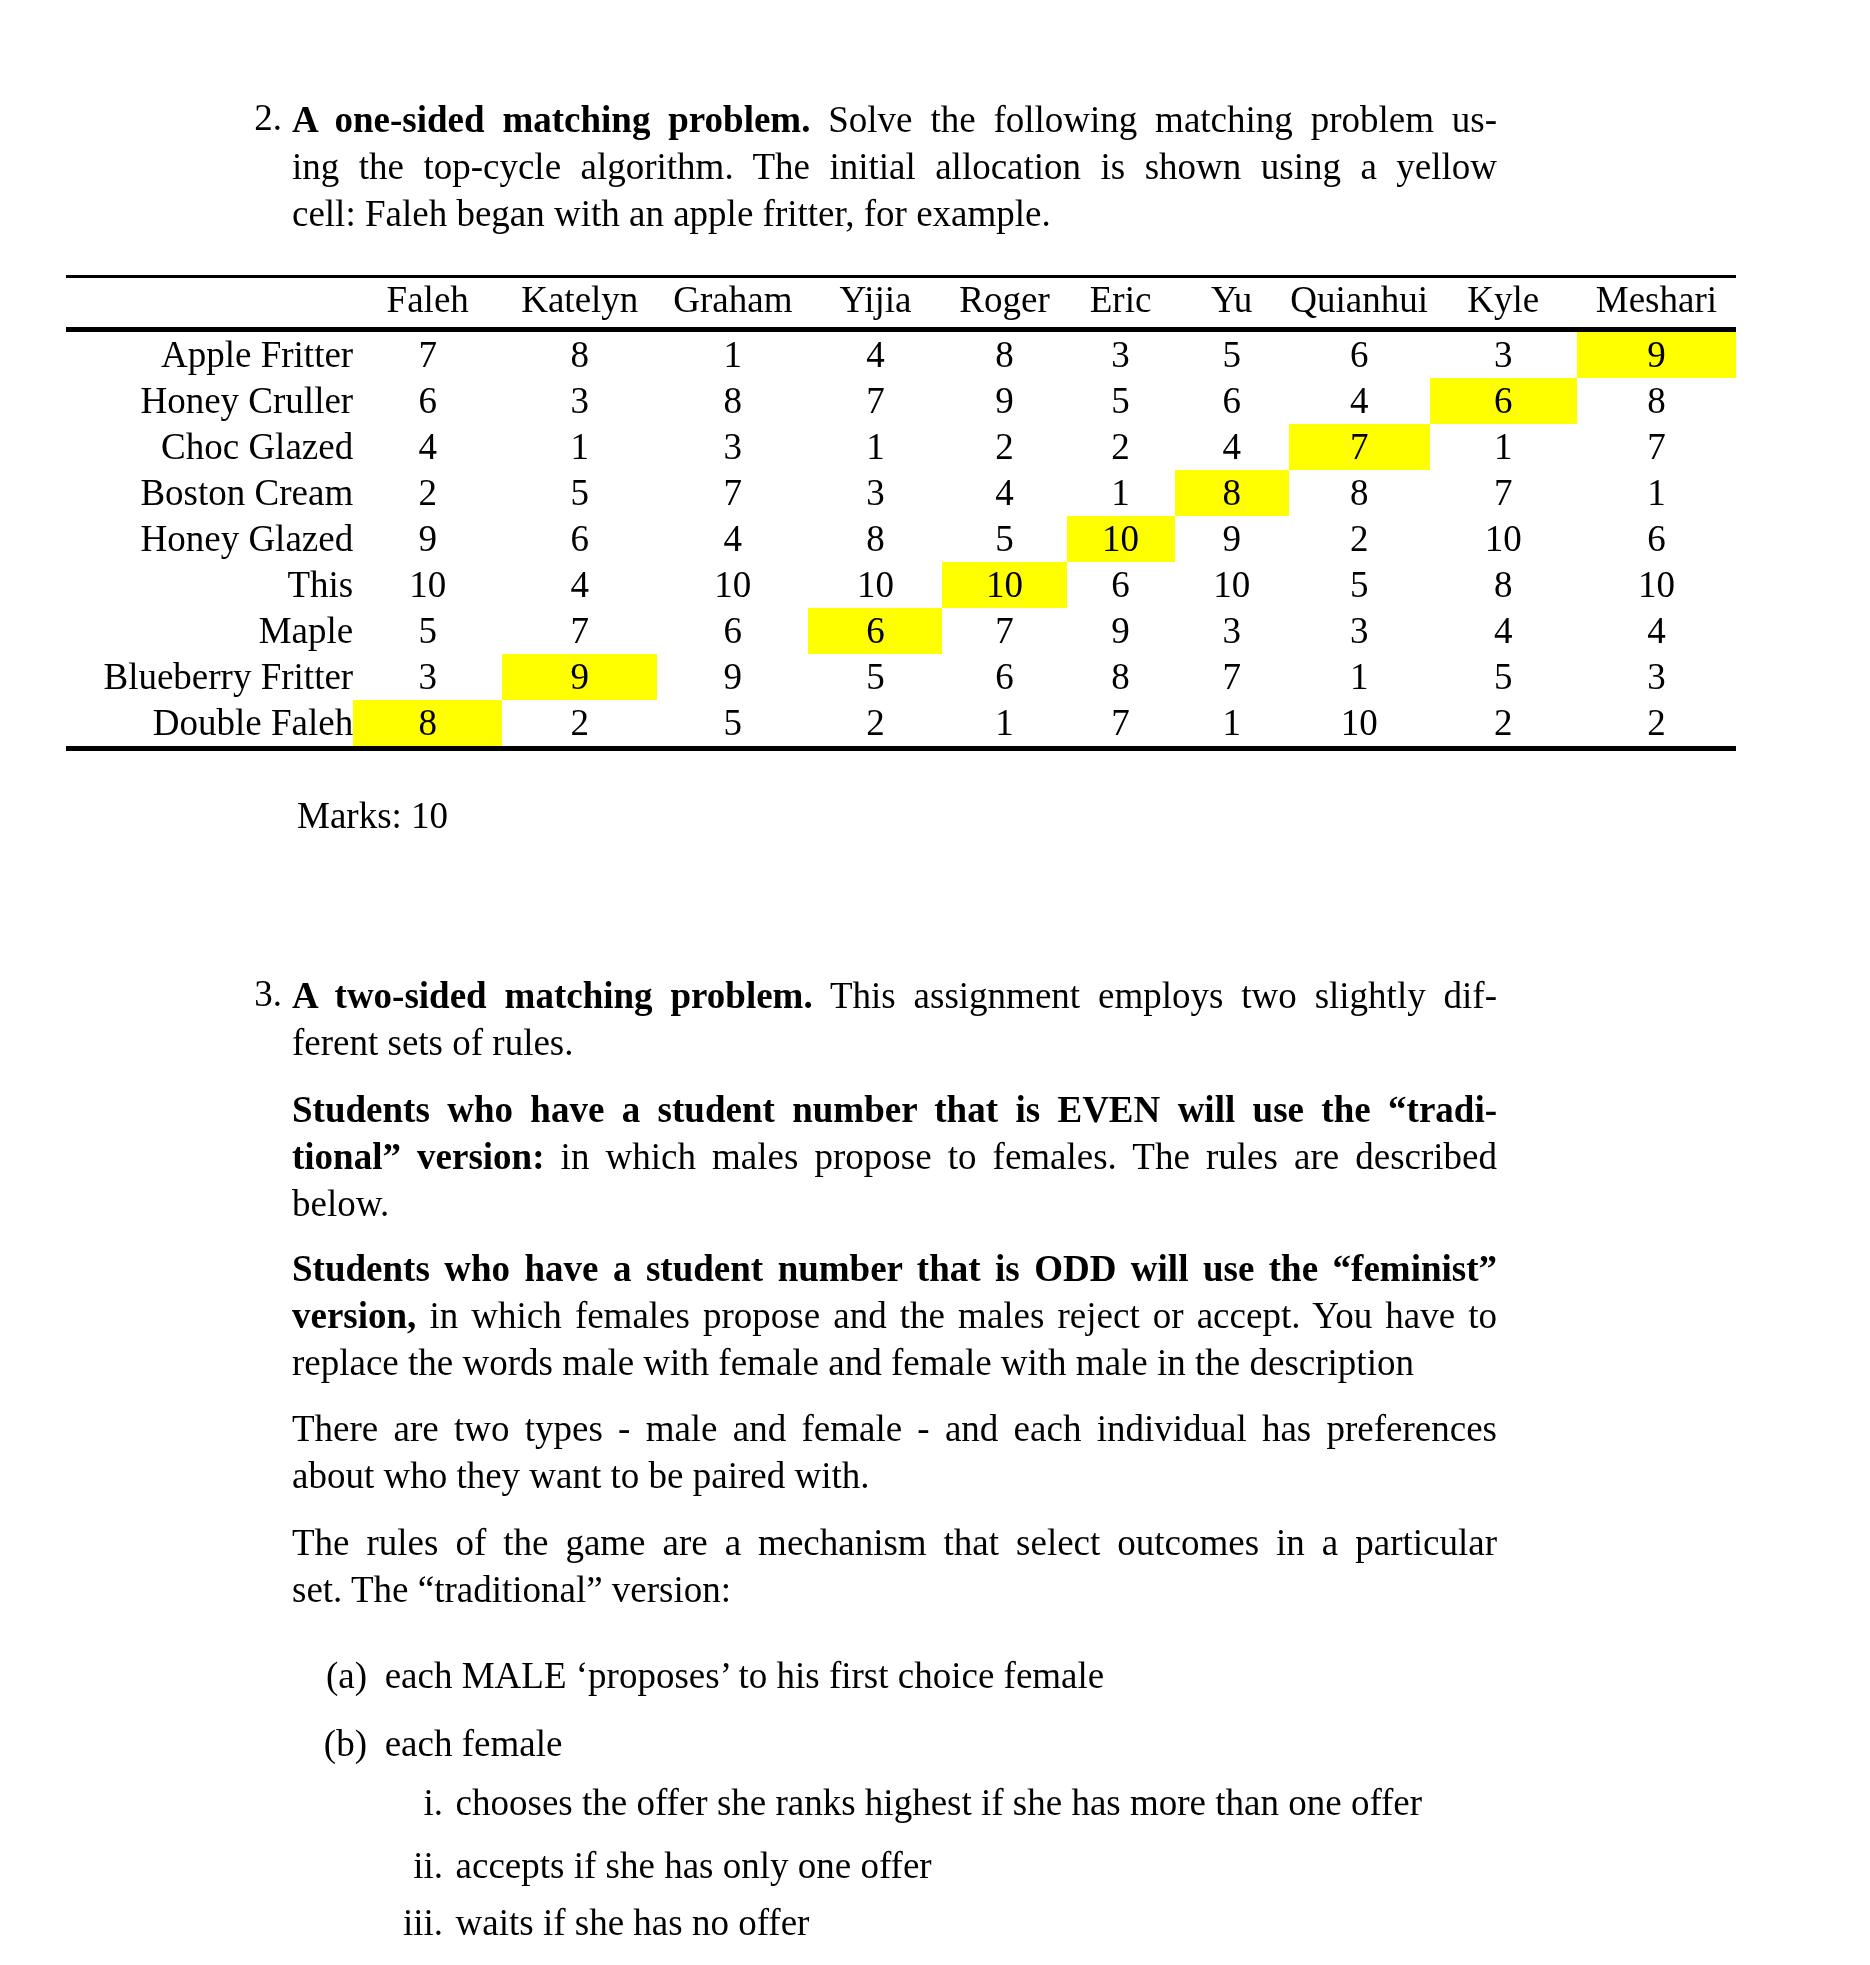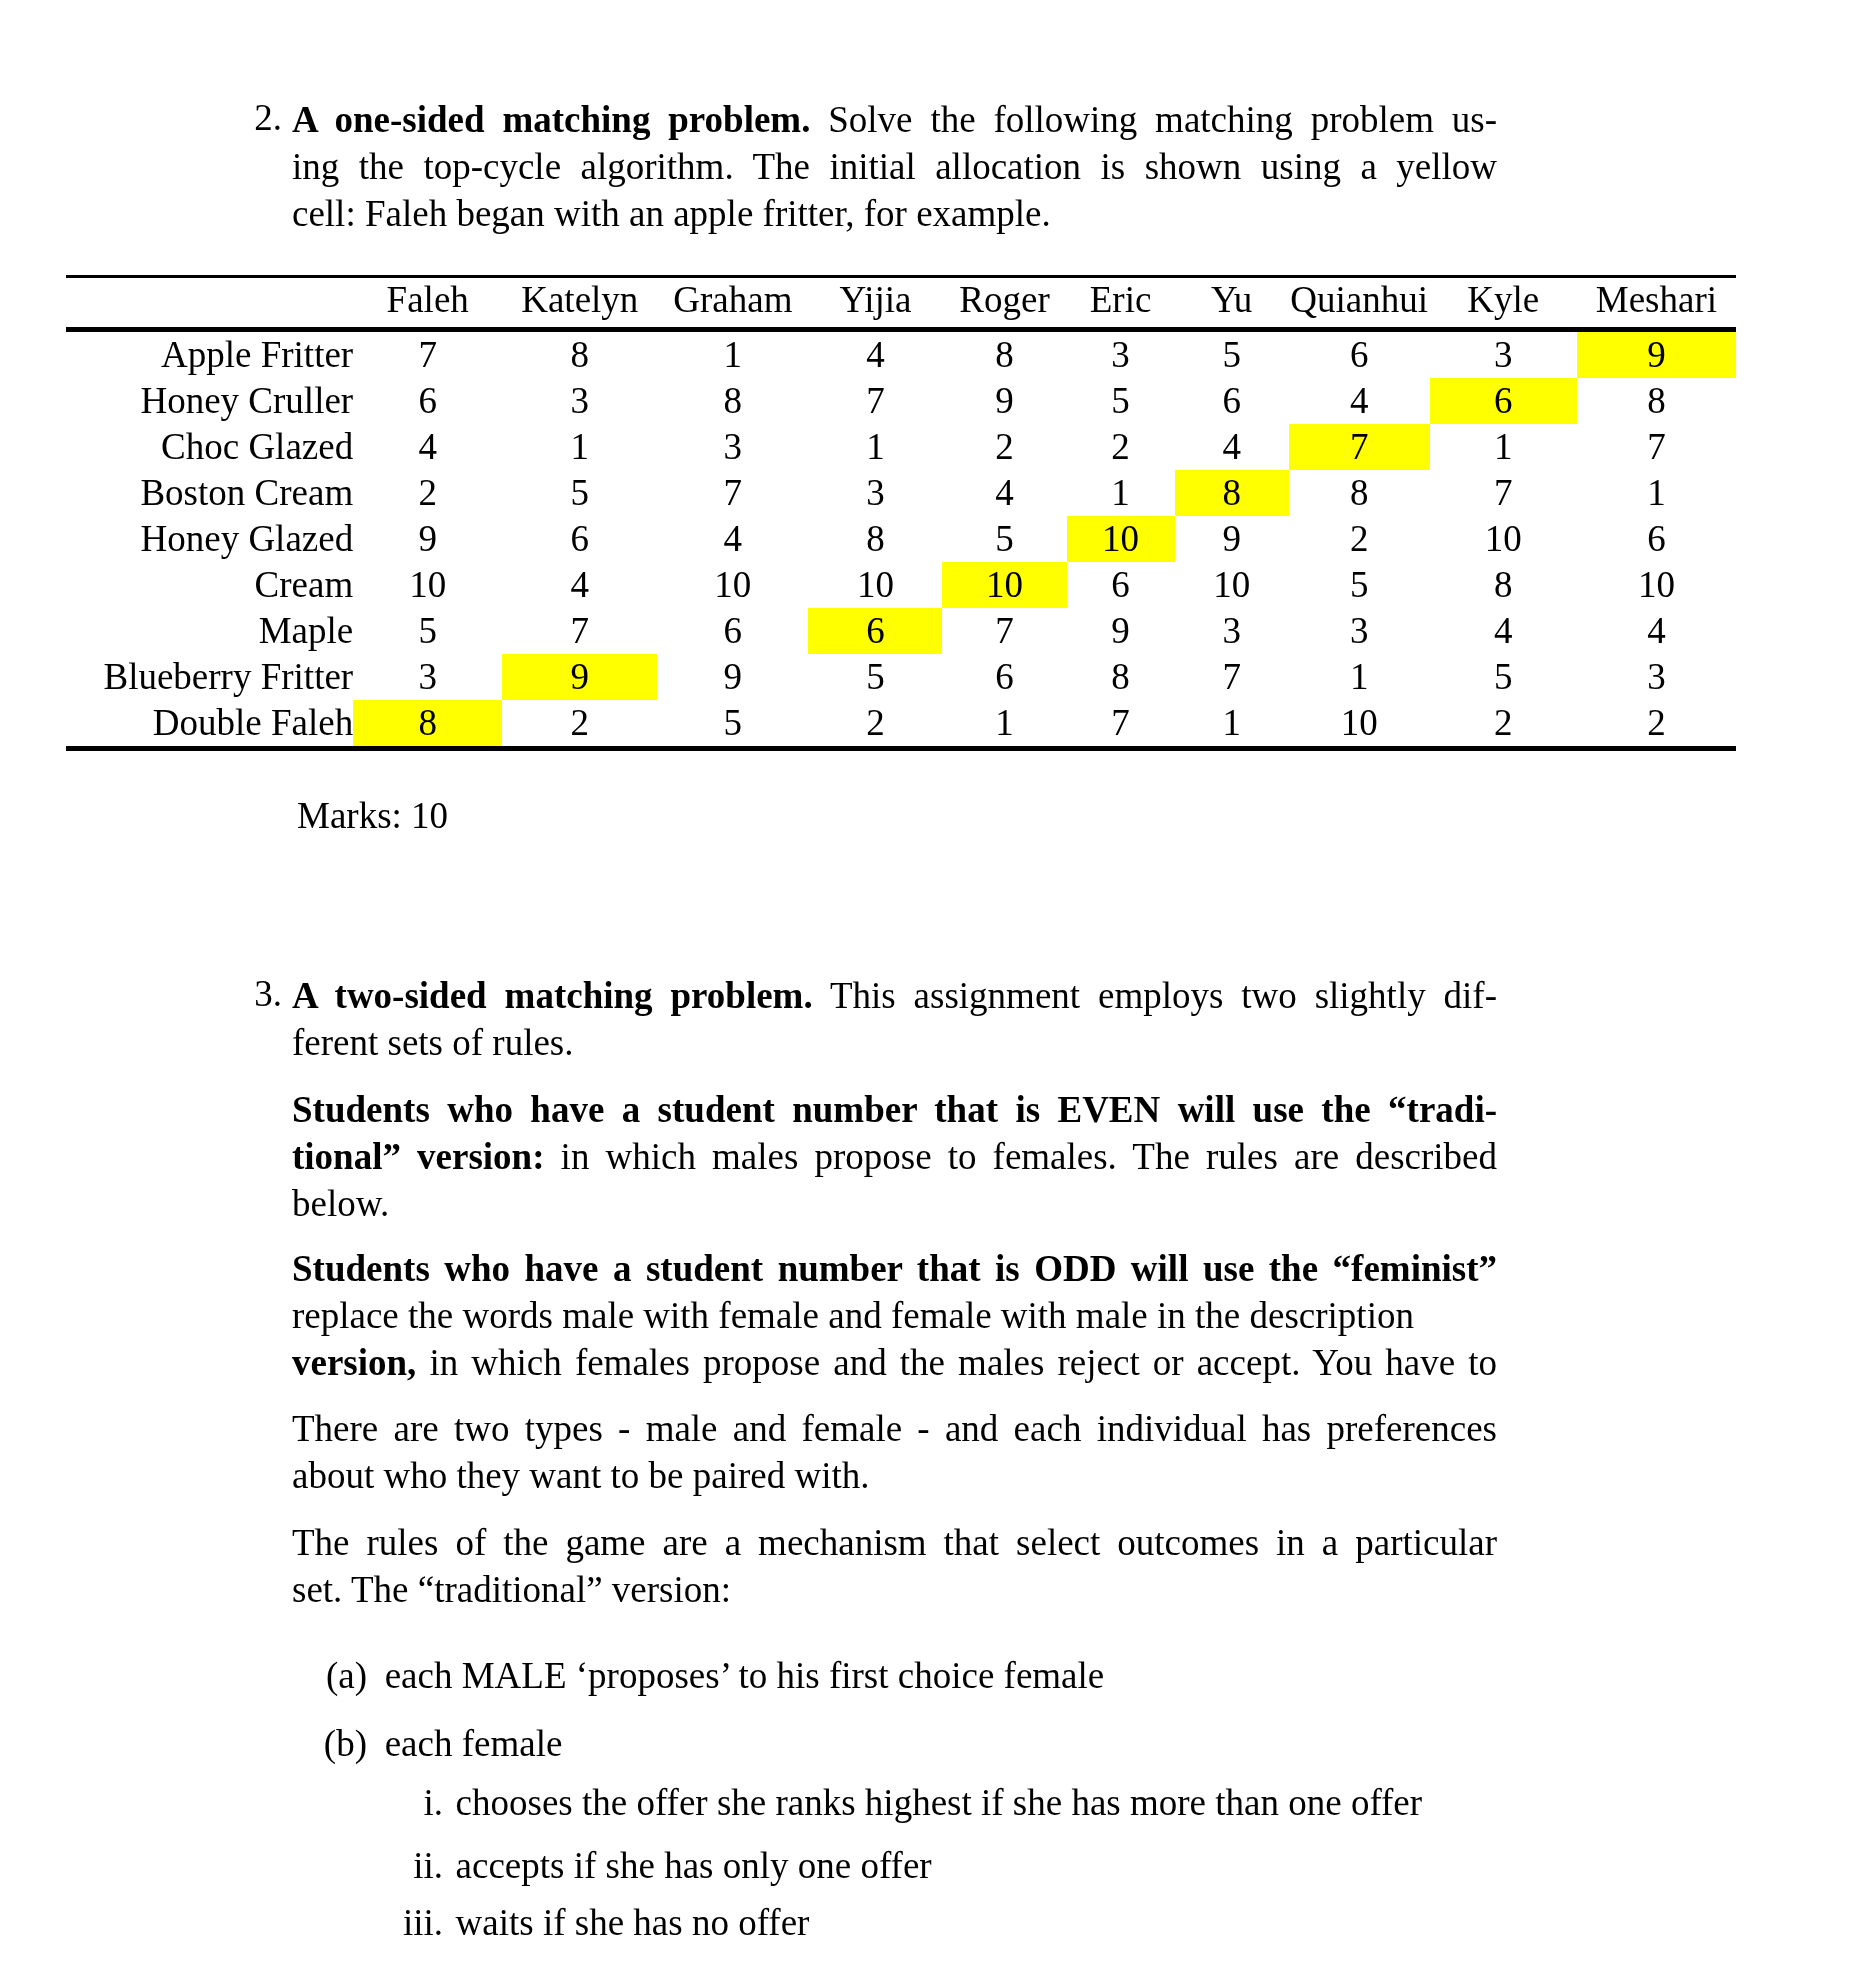--- a/index.html
+++ b/index.html
@@ -149,21 +149,21 @@
             <td>4</td>
             <td>8</td>
             <td>5</td>
             <td style="background: rgb(255, 255, 0);">10</td>
             <td>9</td>
             <td>2</td>
             <td>10</td>
             <td>6</td>
           </tr>
           <tr>
-            <th class="lbl">Cream</th>
+            <th class="lbl">This</th>
             <td>10</td>
             <td>4</td>
             <td>10</td>
             <td>10</td>
             <td style="background: rgb(255, 255, 0);">10</td>
             <td>6</td>
             <td>10</td>
             <td>5</td>
             <td>8</td>
             <td>10</td>
@@ -219,22 +219,22 @@
       <div class="pline last"><span>ferent sets of rules.</span></div>
     </div>
 
   <div class="abs" id="para-even">
       <div class="pline"><span class="bold">Students who have a student number that is EVEN will use the “tradi-</span></div>
       <div class="pline"><span class="bold">tional” version:</span><span> in which males propose to females. The rules are described</span></div>
       <div class="pline last"><span>below.</span></div>
     </div>
   <div class="abs" id="para-odd">
       <div class="pline"><span class="bold">Students who have a student number that is ODD will use the “feminist”</span></div>
+      <div class="pline"><span class="bold">version,</span><span> in which females propose and the males reject or accept. You have to</span></div>
       <div class="pline last"><span>replace the words male with female and female with male in the description</span></div>
-      <div class="pline"><span class="bold">version,</span><span> in which females propose and the males reject or accept. You have to</span></div>
     </div>
   <div class="abs" id="para-types">
       <div class="pline"><span>There are two types - male and female - and each individual has preferences</span></div>
       <div class="pline last"><span>about who they want to be paired with.</span></div>
     </div>
   <div class="abs" id="para-mech">
       <div class="pline"><span>The rules of the game are a mechanism that select outcomes in a particular</span></div>
       <div class="pline last"><span>set. The “traditional” version:</span></div>
     </div>
 

